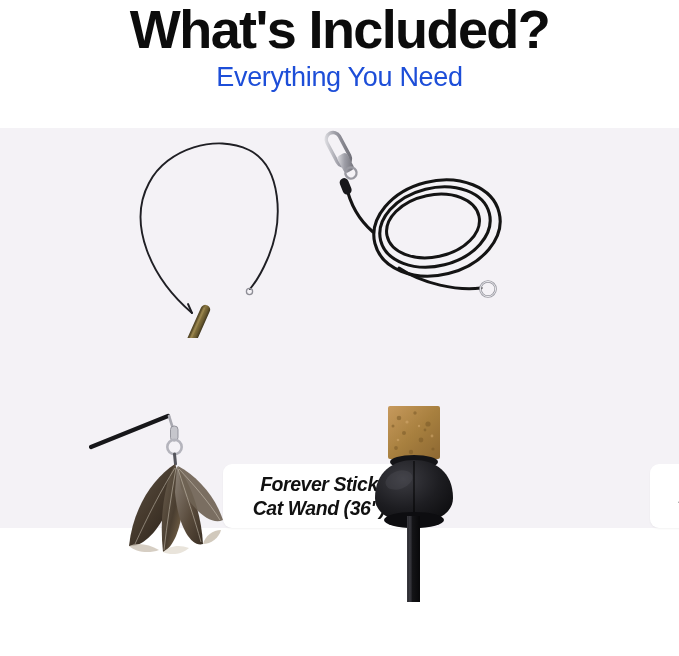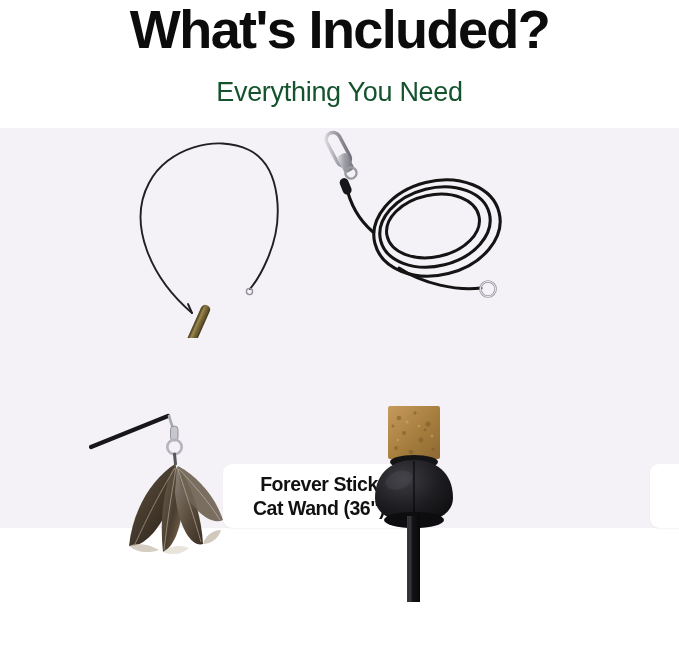--- a/index.html
+++ b/index.html
@@ -35,43 +35,44 @@
     padding-top: 1px;
     font-family: "Liberation Sans", sans-serif;
     font-weight: 700;
     font-size: 53px;
     line-height: 57px;
     letter-spacing: -1.6px;
     color: #0c0c0c;
     transform: scaleX(1.02);
   }
   .subtitle {
-    margin: 15px;
+    margin: 0;
     padding-top: 4px;
     font-family: "Liberation Sans", sans-serif;
     font-weight: 300;
     font-size: 27px;
     line-height: 30px;
     letter-spacing: -0.3px;
-    color: #14532d;
+    color: #1d4ed8;
   }
   .subtitle-line { display: block; }
 
   
   .grid {
     position: absolute;
     left: 0;
     top: 128px;
     width: 679px;
     height: 528px;
   }
   .cell {
     position: absolute;
     width: 250px;
     height: 264px;
+    font-style: italic;
   }
   .cell-tl { left: 89px;  top: 0px; }
   .cell-tr { left: 303px; top: 0px; }
   .cell-bl { left: 89px;  top: 264px; }
   .cell-br { left: 303px; top: 264px; }
 
   .art {
     position: absolute;
     left: 0;
     top: 0;

